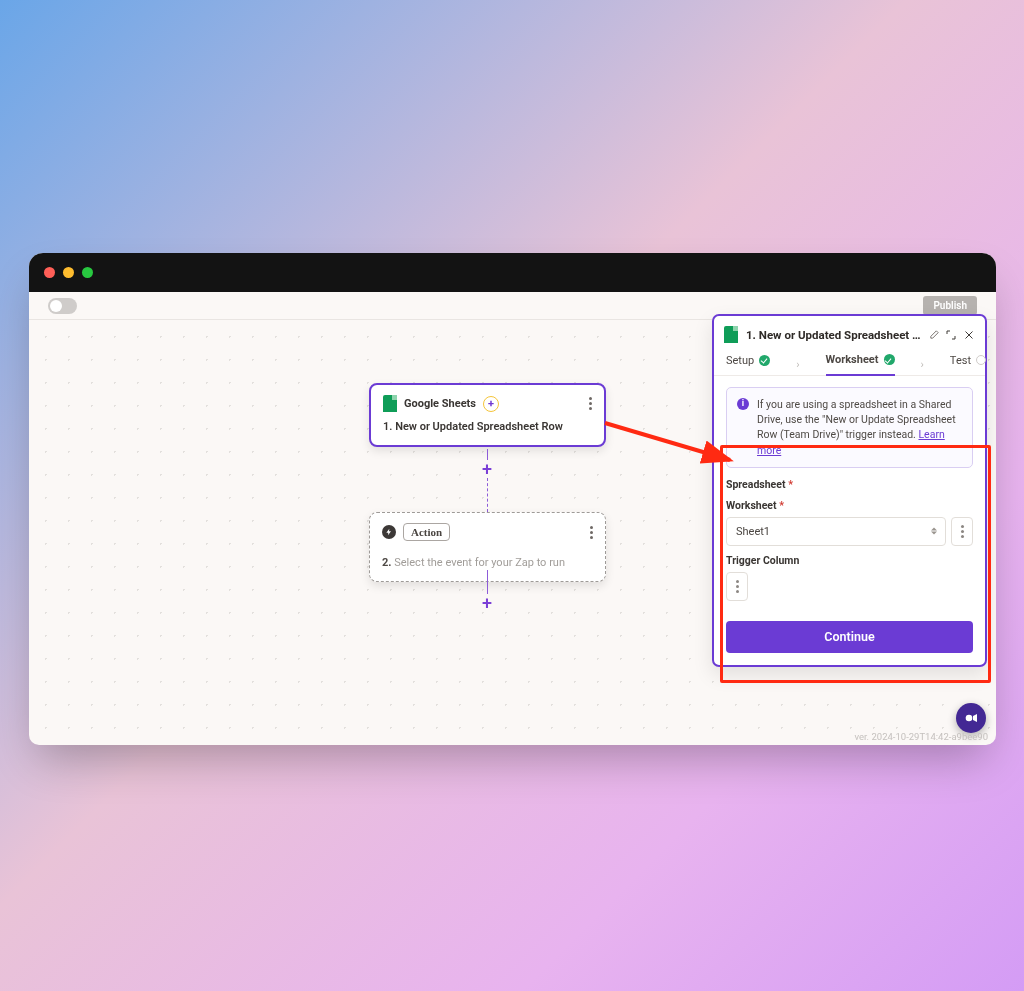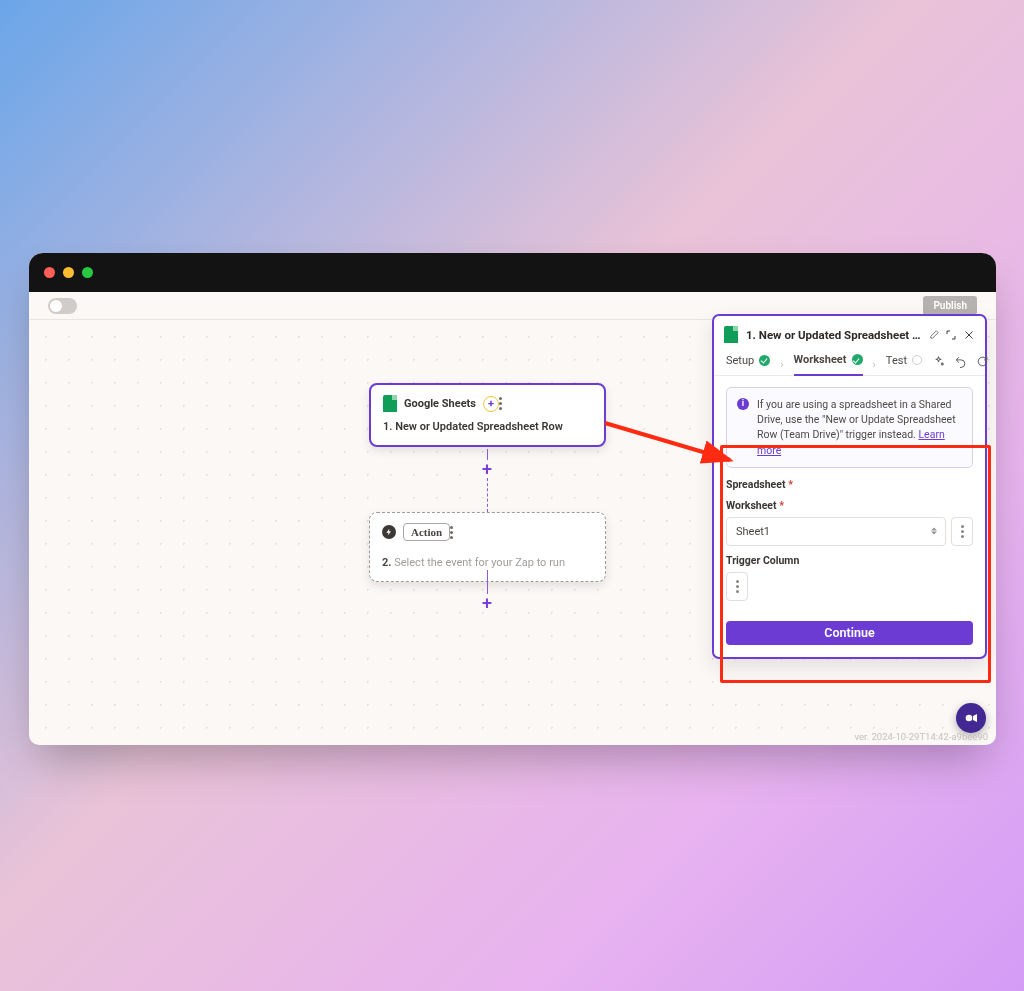--- a/index.html
+++ b/index.html
@@ -43,21 +43,21 @@
   .version {
     position:absolute; right:8px; bottom:3px; font-size:9.5px; color:#c5c1be;
   }
   
   .card {
     position:absolute; width:237px; background:#fff; border-radius:8px;
     box-shadow: 0 4px 10px rgba(0,0,0,.1); padding:10px 12px 12px;
   }
   .card.trigger { left:340px; top:63px; border:2px solid #6b3bd4; }
   .card.action  { left:340px; top:192px; border:1.5px dashed #9e9a97; }
-  .card-head { display:flex; align-items:center; margin-bottom:8px;}
+  .card-head { display:flex; align-items:center; justify-content:space-between; margin-bottom:8px;}
   .card-head-left { display:flex; align-items:center; gap:7px; }
   .sheets-ico { width:14px; height:17px; background:#0f9d58; border-radius:2px 2px 0 0; position:relative;}
   .sheets-ico::after{content:"";position:absolute;right:0;top:0;width:5px;height:5px;background:#8ed4ad;}
   .app-name { font-size:11px; font-weight:700; color:#3a3633;}
   .add-circle{
     width:16px;height:16px;border-radius:50%;border:1.5px solid #f5c53a;
     display:flex;align-items:center;justify-content:center;color:#7039d1;font-size:11px;font-weight:700;
   }
   .kebab{ display:flex; flex-direction:column; gap:2px;}
   .kebab span{width:3px;height:3px;border-radius:50%;background:#6e6865;}
@@ -88,21 +88,21 @@
     background:#fff; border:2px solid #6b3bd4; border-radius:7px;
     box-shadow:0 8px 20px rgba(0,0,0,.1);
     padding:10px 0 0;
   }
   .panel-head{ display:flex; align-items:center; justify-content:space-between; padding:0 10px 8px;}
   .ph-left{display:flex;align-items:center;gap:8px;min-width:0;}
   .ph-title{font-size:11.5px;font-weight:700;color:#2e2a27;white-space:nowrap;overflow:hidden;text-overflow:ellipsis;max-width:175px;}
   .ph-actions{display:flex;align-items:center;gap:6px;color:#3e3a37;}
   .ph-actions svg{width:12px;height:12px;stroke:#3e3a37;fill:none;stroke-width:2;}
   .edit-svg{width:11px;height:11px;stroke:#6e6865;fill:none;stroke-width:2;}
-  .tabs{display:flex;align-items:center;gap:10px;padding:2px 12px 0;border-bottom:1px solid #eeeae7;position:relative;}
+  .tabs{display:flex;align-items:center;gap:26px;padding:2px 12px 0;border-bottom:1px solid #eeeae7;position:relative;}
   .tab{display:flex;align-items:center;gap:5px;font-size:11px;color:#4d4844;padding-bottom:8px;}
   .tab.active{font-weight:700;border-bottom:2px solid #6b3bd4;margin-bottom:-1px;}
   .check{width:11px;height:11px;border-radius:50%;background:#21a86b;position:relative;}
   .check::after{content:"";position:absolute;left:2.5px;top:2.5px;width:3px;height:5px;border:solid #fff;border-width:0 1.6px 1.6px 0;transform:rotate(40deg);}
   .empty-circle{width:10px;height:10px;border-radius:50%;border:1.5px solid #d0ccc9;}
   .chev{color:#c0bcb9;font-size:11px;}
   .tab-tools{margin-left:auto;display:flex;align-items:center;gap:9px;padding-bottom:6px;}
   .tab-tools svg{width:13px;height:13px;stroke:#5d5854;fill:none;stroke-width:1.8;}
   .panel-body{padding:11px 12px 12px;}
   .info-box{
@@ -124,21 +124,21 @@
     background:
       linear-gradient(#9a958f,#9a958f) center/1px 0 no-repeat;
   }
   .chevrons{position:absolute;right:8px;top:50%;transform:translateY(-50%);display:flex;flex-direction:column;gap:1px;}
   .chevrons span{width:0;height:0;border-left:3px solid transparent;border-right:3px solid transparent;}
   .chev-up{border-bottom:3px solid #9a958f;}
   .chev-down{border-top:3px solid #9a958f;}
   .select-more{width:22px;height:29px;border:1px solid #e2ded9;border-radius:4px;display:flex;align-items:center;justify-content:center;}
   .select-more .kebab span{background:#8c8783;}
   .continue-btn{
-    width:100%;height:24px;margin-top:14px;border:none;border-radius:4px;
+    width:100%;height:32px;margin-top:14px;border:none;border-radius:4px;
     background:#6b3bd4;color:#fff;font-size:12.5px;font-weight:600;
   }
   
   .red-box{
     position:absolute; border:3px solid #ff2a12; border-radius:2px;
     right:5px; top:125px; width:271px; height:238px; pointer-events:none;
   }
   
   .arrow{
     position:absolute; left:573px; top:98px; width:140px; height:55px; pointer-events:none;

